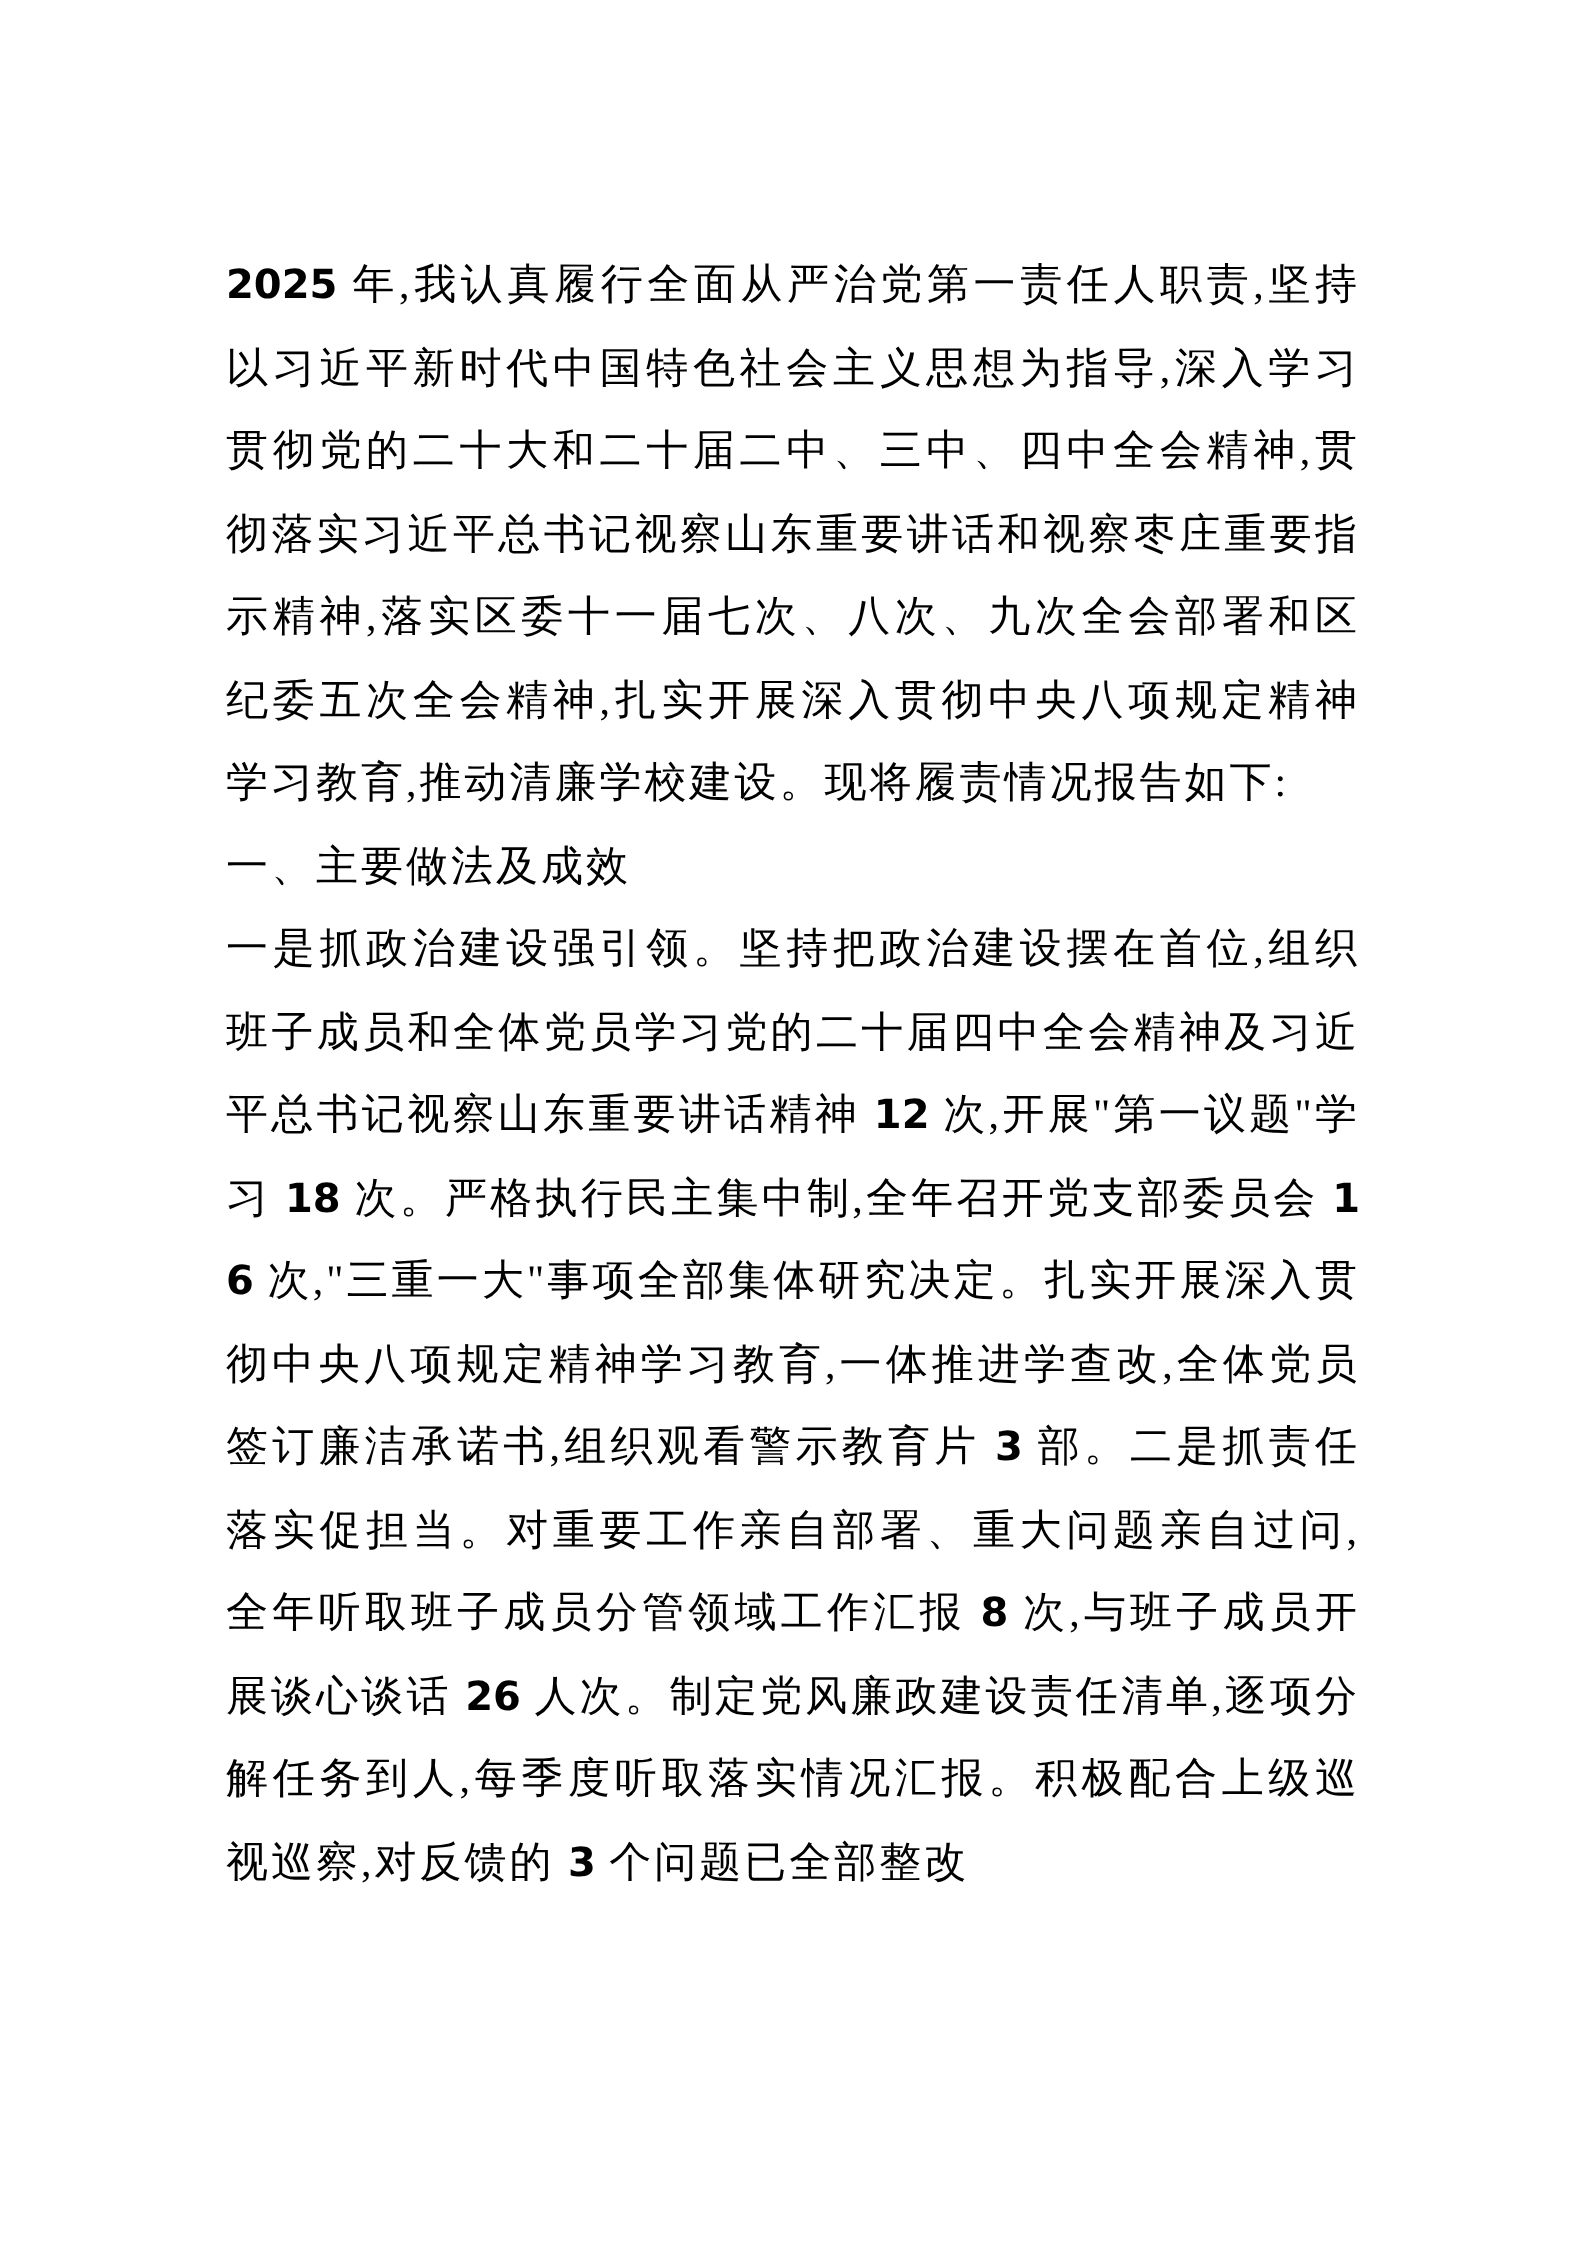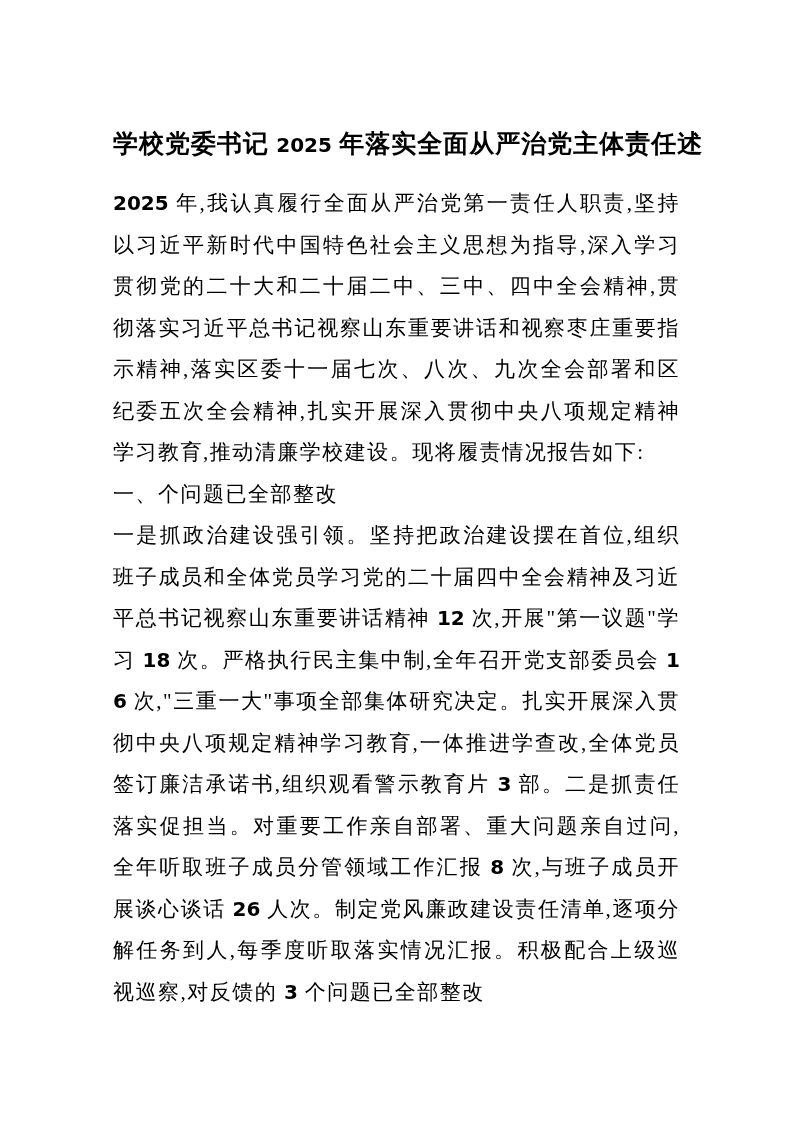--- a/index.html
+++ b/index.html
@@ -51,23 +51,22 @@
     letter-spacing: 0;
   }
 </style>
 </head>
 <body>
 
 <div class="page">
   <div class="content">
 
     <div class="doc-title">
-      <div class="title-line">学校党委书记 <b class="num">2025</b> 年落实全面从严治党主体责任述</div>
     </div>
 
     <div class="doc-body">
       <p><b class="num">2025</b> 年,我认真履行全面从严治党第一责任人职责,坚持以习近平新时代中国特色社会主义思想为指导,深入学习贯彻党的二十大和二十届二中、三中、四中全会精神,贯彻落实习近平总书记视察山东重要讲话和视察枣庄重要指示精神,落实区委十一届七次、八次、九次全会部署和区纪委五次全会精神,扎实开展深入贯彻中央八项规定精神学习教育,推动清廉学校建设。现将履责情况报告如下:</p>
-      <p>一、个问题已全部整改</p>
+      <p>一、主要做法及成效</p>
       <p>一是抓政治建设强引领。坚持把政治建设摆在首位,组织班子成员和全体党员学习党的二十届四中全会精神及习近平总书记视察山东重要讲话精神 <b class="num">12</b> 次,开展"第一议题"学习 <b class="num">18</b> 次。严格执行民主集中制,全年召开党支部委员会 <b class="num">16</b> 次,"三重一大"事项全部集体研究决定。扎实开展深入贯彻中央八项规定精神学习教育,一体推进学查改,全体党员签订廉洁承诺书,组织观看警示教育片 <b class="num">3</b> 部。二是抓责任落实促担当。对重要工作亲自部署、重大问题亲自过问,全年听取班子成员分管领域工作汇报 <b class="num">8</b> 次,与班子成员开展谈心谈话 <b class="num">26</b> 人次。制定党风廉政建设责任清单,逐项分解任务到人,每季度听取落实情况汇报。积极配合上级巡视巡察,对反馈的 <b class="num">3</b> 个问题已全部整改</p>
     </div>
 
   </div>
 </div>
 
 </body></html>

